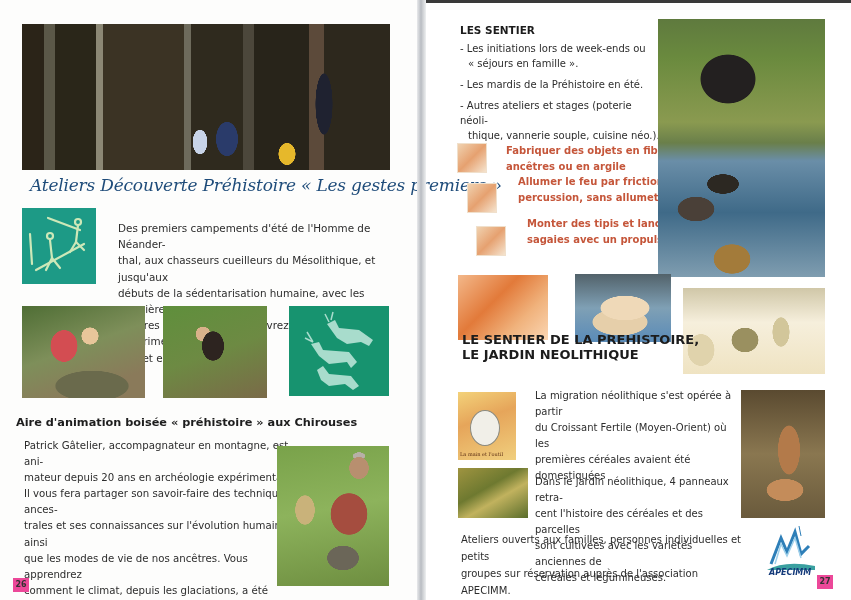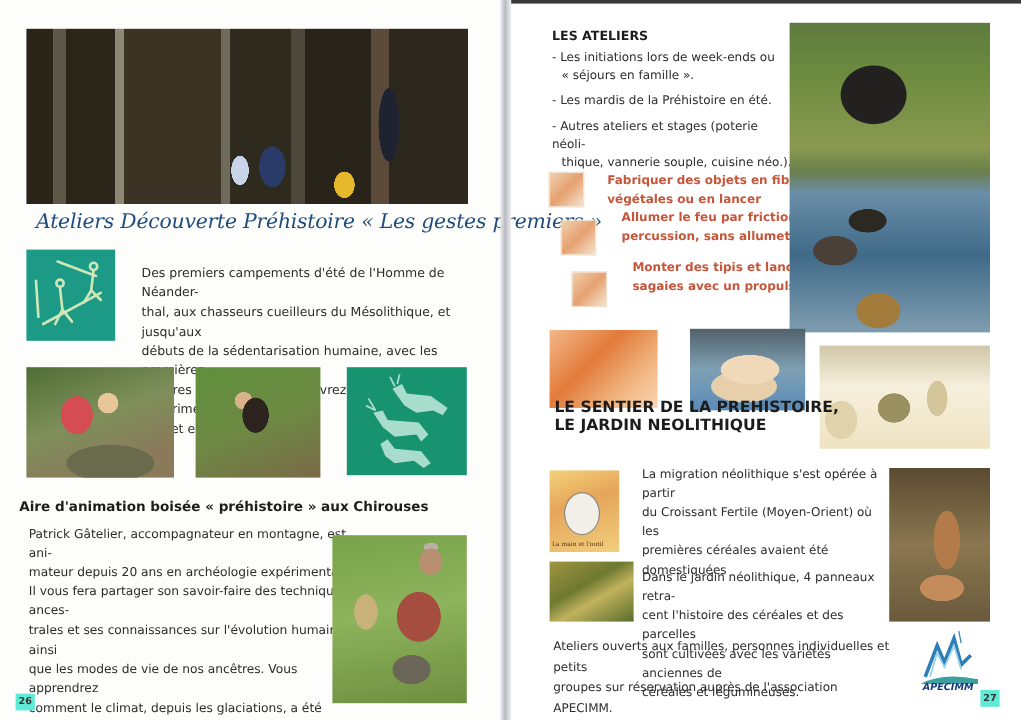--- a/index.html
+++ b/index.html
@@ -49,21 +49,21 @@
   .section-title-bold { position: absolute; left: 16px; top: 416px; font-size: 11.3px; font-weight: bold; color: #1d1d1d; }
   .patrick-text { left: 24px; top: 438px; width: 280px; font-size: 10.2px; line-height: 16.1px; }
   .patrick-photo { left: 277px; top: 446px; width: 112px; height: 140px;
     background:
       radial-gradient(ellipse 16px 18px at 82px 22px, #b88f6f 60%, transparent 62%),
       radial-gradient(ellipse 10px 6px at 82px 10px, #b7b0a6 60%, transparent 62%),
       radial-gradient(ellipse 30px 34px at 72px 68px, #a54d3f 60%, transparent 62%),
       radial-gradient(ellipse 26px 20px at 66px 112px, #6b6658 60%, transparent 62%),
       radial-gradient(ellipse 16px 24px at 28px 64px, #c9b27a 60%, transparent 62%),
       linear-gradient(170deg, #79a24a, #8db35c 45%, #6e8e40); }
-  .page-num { position: absolute; font-size: 8px; font-weight: bold; color: #333; background: #5eead4;
+  .page-num { position: absolute; font-size: 8px; font-weight: bold; color: #333; background: #ec4899;
     width: 16px; height: 14px; text-align: center; line-height: 14px; }
   .page-num-left { left: 13px; top: 578px; }
   .page-num-right { left: 817px; top: 575px; }
 
   
   .heading-caps { position: absolute; font-size: 10.5px; font-weight: bold; color: #1c1c1c; }
   .ateliers-heading { left: 460px; top: 24px; }
   .ateliers-list { left: 460px; top: 41px; width: 200px; font-size: 10px; line-height: 15px; }
   .ateliers-list .item { margin-bottom: 6px; }
   .ateliers-list .cont { padding-left: 8px; }
@@ -188,21 +188,21 @@
 </div>
 
 <div class="photo patrick-photo"></div>
 
 <div class="page-num page-num-left">26</div>
 
 <div class="gutter"></div>
 
 <div class="page page-right" style="z-index:-1"></div>
 
-<div class="heading-caps ateliers-heading">LES ATELIERS</div>
+<div class="heading-caps ateliers-heading">LES SENTIER</div>
 
 <div class="txt ateliers-list">
   <div class="item">
     <p>- Les initiations  lors  de  week-ends ou</p>
     <p class="cont">« séjours en famille ».</p>
   </div>
   <div class="item">
     <p>- Les mardis de la Préhistoire  en été.</p>
   </div>
   <div class="item">
@@ -210,21 +210,21 @@
     <p class="cont">thique, vannerie souple, cuisine néo.).</p>
   </div>
 </div>
 
 <div class="hand-icon hand-1"></div>
 <div class="hand-icon hand-2"></div>
 <div class="hand-icon hand-3"></div>
 
 <div class="activity act-1">
   <p>Fabriquer des objets en fibres</p>
-  <p>végétales ou en lancer</p>
+  <p>ancêtres ou en argile</p>
 </div>
 <div class="activity act-2">
   <p>Allumer le feu par friction ou</p>
   <p>percussion, sans allumettes !</p>
 </div>
 <div class="activity act-3">
   <p>Monter des tipis et lancer des</p>
   <p>sagaies avec un propulseur</p>
 </div>
 

